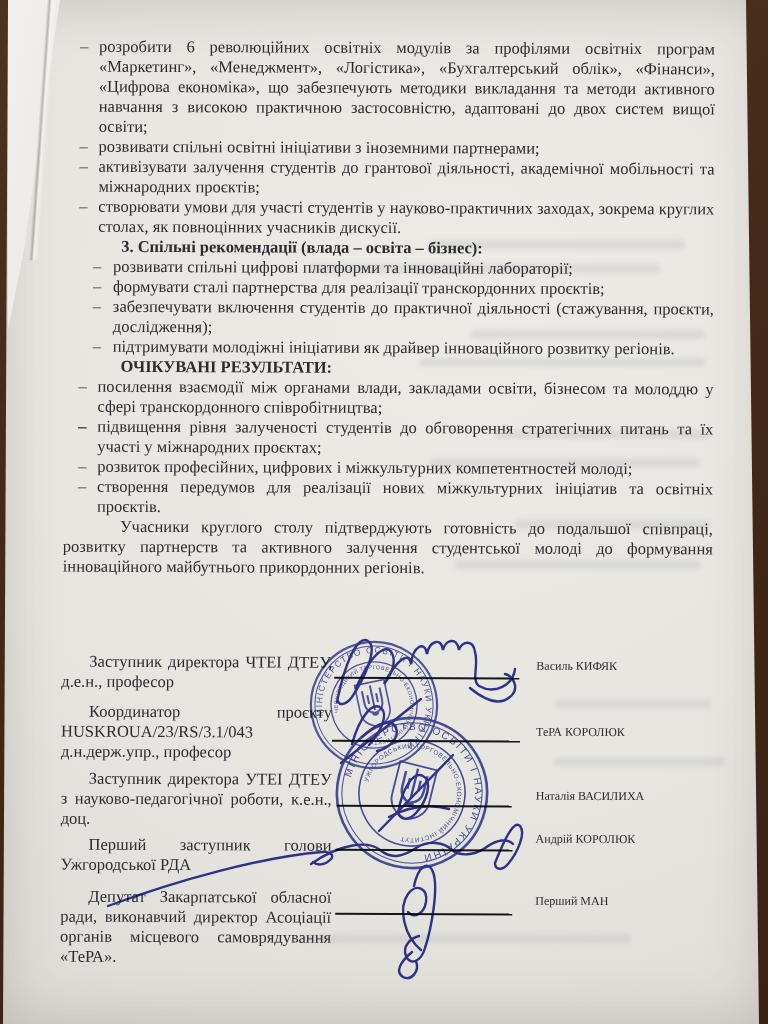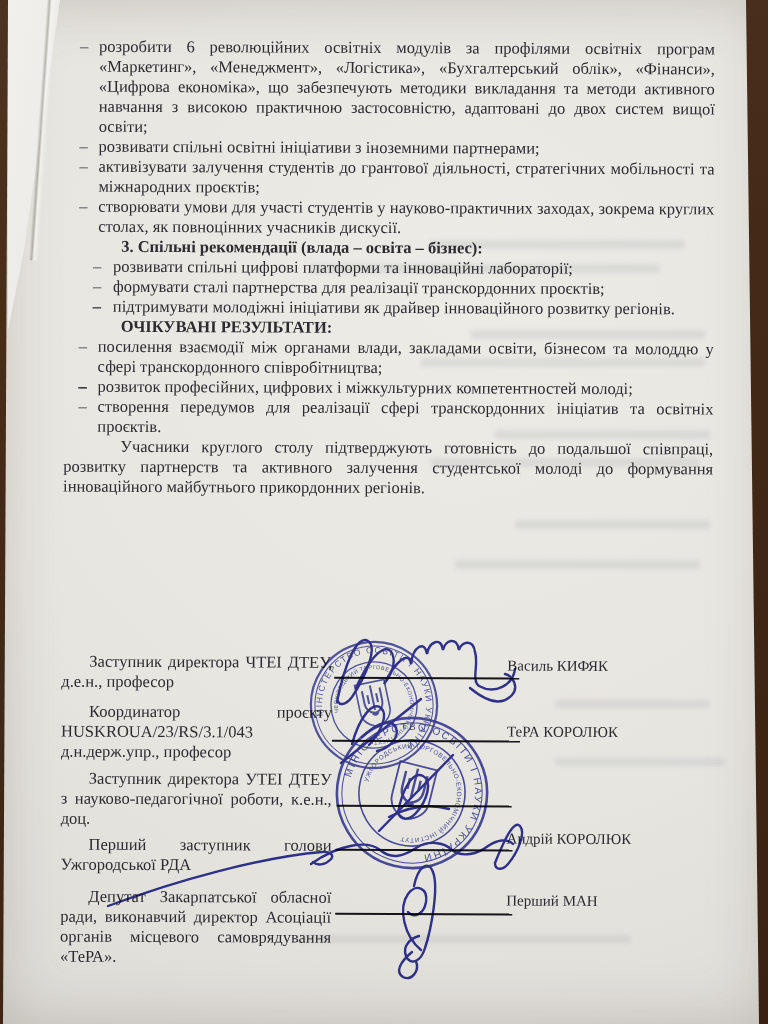--- a/index.html
+++ b/index.html
@@ -34,21 +34,21 @@
   .li{position:relative;padding-left:34px;}
   .li .dash{position:absolute;left:15px;top:0;}
   .li2{position:relative;padding-left:49px;}
   .li2 .dash{position:absolute;left:29px;top:0;}
   .hd{font-weight:bold;text-indent:57px;}
   .par{text-indent:57px;}
   
   #sig{position:absolute;left:0;top:645px;width:768px;height:379px;}
   .sigtitle{position:absolute;left:62px;width:271px;text-align:justify;text-indent:28px;}
   .sigline{position:absolute;height:2px;background:#15151a;}
-  .signame{position:absolute;left:508px;white-space:nowrap;font-size:15px;}
+  .signame{position:absolute;left:537px;white-space:nowrap;font-size:12px;}
   .bleed{position:absolute;background:rgba(130,140,150,.16);filter:blur(2px);border-radius:3px;}
   #ink{position:absolute;inset:0;pointer-events:none;mix-blend-mode:multiply;}
   .stampstroke{stroke:#3c40a0;fill:none;}
   .sigstroke{stroke:#34379c;fill:none;stroke-linecap:round;}
   .ringtext{fill:#3c40a0;font-family:"Liberation Sans","DejaVu Sans",sans-serif;}
 </style>
 </head>
 <body>
 
 <div id="paper">
@@ -64,54 +64,55 @@
   <div class="bleed" style="left:515px;top:520px;width:195px;height:9px"></div>
   <div class="bleed" style="left:455px;top:560px;width:245px;height:9px"></div>
   <div class="bleed" style="left:555px;top:700px;width:155px;height:8px"></div>
   <div class="bleed" style="left:555px;top:758px;width:170px;height:8px"></div>
   <div class="bleed" style="left:300px;top:935px;width:330px;height:8px"></div>
 
   <div id="content">
     <div class="textblock">
       <div class="li jt"><span class="dash">–</span><span>розробити 6 революційних освітніх модулів за профілями освітніх програм «Маркетинг», «Менеджмент», «Логістика», «Бухгалтерський облік», «Фінанси», «Цифрова економіка», що забезпечують методики викладання та методи активного навчання з високою практичною застосовністю, адаптовані до двох систем вищої освіти;</span></div>
       <div class="li jt"><span class="dash">–</span><span>розвивати спільні освітні ініціативи з іноземними партнерами;</span></div>
-      <div class="li jt"><span class="dash">–</span><span>активізувати залучення студентів до грантової діяльності, стратегічних мобільності та міжнародних проєктів;</span></div>
+      <div class="li jt"><span class="dash">–</span><span>активізувати залучення студентів до грантової діяльності, академічної мобільності та міжнародних проєктів;</span></div>
       <div class="li jt"><span class="dash">–</span><span>створювати умови для участі студентів у науково-практичних заходах, зокрема круглих столах, як повноцінних учасників дискусії.</span></div>
 
       <div class="hd">3. Спільні рекомендації (влада – освіта – бізнес):</div>
       <div class="li2 jt"><span class="dash">–</span><span>розвивати спільні цифрові платформи та інноваційні лабораторії;</span></div>
       <div class="li2 jt"><span class="dash">–</span><span>формувати сталі партнерства для реалізації транскордонних проєктів;</span></div>
-      <div class="li2 jt"><span class="dash">–</span></div>
+      <div class="li2 jt"><span class="dash">–</span><span>забезпечувати включення студентів до практичної діяльності (стажування, проєкти, дослідження);</span></div>
       <div class="li2 jt"><span class="dash">–</span><span>підтримувати молодіжні ініціативи як драйвер інноваційного розвитку регіонів.</span></div>
 
       <div class="hd">ОЧІКУВАНІ РЕЗУЛЬТАТИ:</div>
       <div class="li jt"><span class="dash">–</span><span>посилення взаємодії між органами влади, закладами освіти, бізнесом та молоддю у сфері транскордонного співробітництва;</span></div>
       <div class="li jt"><span class="dash">–</span></div>
-      <div class="li jt"><span class="dash">–</span></div>
+      <div class="li jt"><span class="dash">–</span><span>підвищення рівня залученості студентів до обговорення стратегічних питань та їх участі у міжнародних проєктах;</span></div>
       <div class="li jt"><span class="dash">–</span><span>розвиток професійних, цифрових і міжкультурних компетентностей молоді;</span></div>
-      <div class="li jt"><span class="dash">–</span><span>створення передумов для реалізації сфері транскордонних ініціатив та освітніх проєктів.</span></div>
+      <div class="li jt"><span class="dash">–</span><span>створення передумов для реалізації нових міжкультурних ініціатив та освітніх проєктів.</span></div>
 
       <div class="par jt">Учасники круглого столу підтверджують готовність до подальшої співпраці, розвитку партнерств та активного залучення студентської молоді до формування інноваційного майбутнього прикордонних регіонів.</div>
     </div>
 
     <div id="sig">
       <div class="sigtitle" style="top:8px">Заступник директора ЧТЕІ ДТЕУ, д.е.н., професор</div>
       <div class="sigtitle" style="top:58px">Координатор проєкту HUSKROUA/23/RS/3.1/043 д.н.держ.упр., професор</div>
       <div class="sigtitle" style="top:125px">Заступник директора УТЕІ ДТЕУ з науково-педагогічної роботи, к.е.н., доц.</div>
       <div class="sigtitle" style="top:191px">Перший заступник голови Ужгородської РДА</div>
       <div class="sigtitle" style="top:243px">Депутат Закарпатської обласної ради, виконавчий директор Асоціації органів місцевого самоврядування «ТеРА».</div>
 
       <div class="sigline" style="top:32px;left:335px;width:185px"></div>
       <div class="sigline" style="top:95px;left:333px;width:188px"></div>
       <div class="sigline" style="top:160px;left:338px;width:175px"></div>
       <div class="sigline" style="top:204px;left:337px;width:177px"></div>
       <div class="sigline" style="top:268px;left:337px;width:177px"></div>
 
       <div class="signame" style="top:10px">Василь КИФЯК</div>
       <div class="signame" style="top:76px">ТеРА КОРОЛЮК</div>
+      <div class="signame" style="top:140px">Наталія ВАСИЛИХА</div>
       <div class="signame" style="top:183px">Андрій КОРОЛЮК</div>
       <div class="signame" style="top:245px">Перший МАН</div>
     </div>
   </div>
 
   <svg id="ink" width="768" height="1024" viewBox="0 0 768 1024">
     <defs>
       <path id="ringA" d="M -52 0 A 52 52 0 1 1 52 0 A 52 52 0 1 1 -52 0"></path>
       <path id="ringA2" d="M -36 0 A 36 36 0 1 1 36 0 A 36 36 0 1 1 -36 0"></path>
       <path id="ringB" d="M -63 0 A 63 63 0 1 1 63 0 A 63 63 0 1 1 -63 0"></path>

